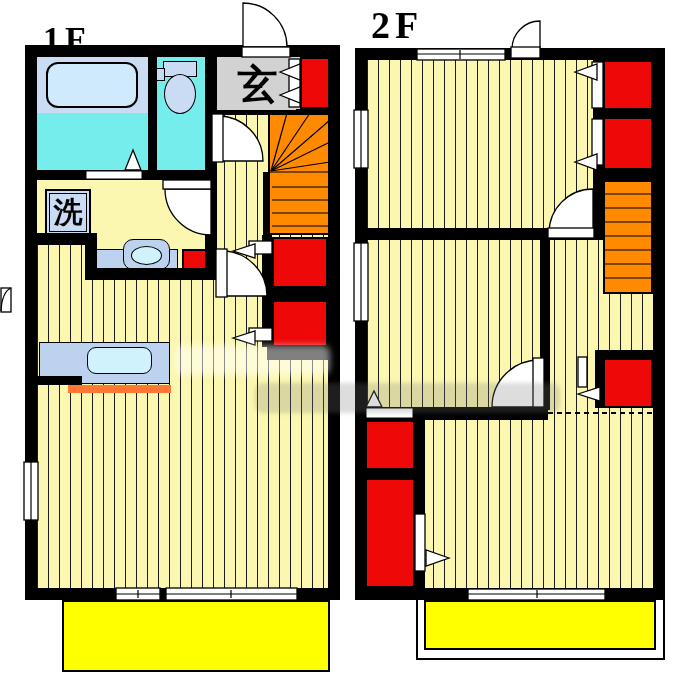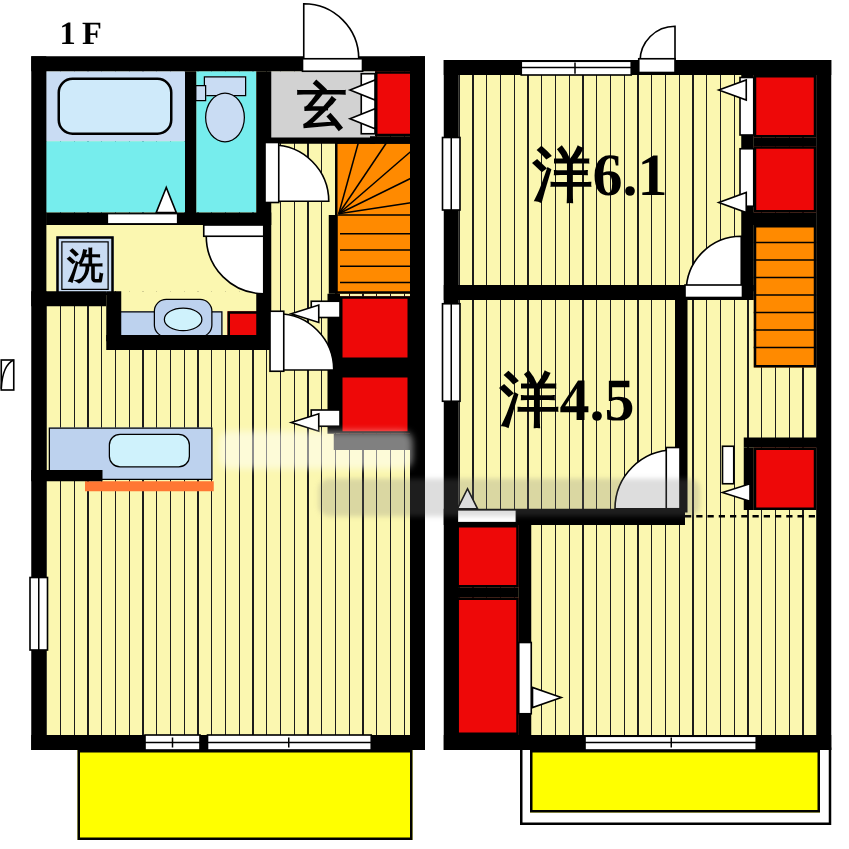--- a/index.html
+++ b/index.html
@@ -193,22 +193,21 @@
       <line x1="603" y1="222" x2="653" y2="222"></line>
       <line x1="603" y1="236" x2="653" y2="236"></line>
       <line x1="603" y1="250" x2="653" y2="250"></line>
       <line x1="603" y1="264" x2="653" y2="264"></line>
       <line x1="603" y1="278" x2="653" y2="278"></line>
     </g>
 
     <line x1="548" y1="413" x2="653" y2="413" stroke="#000" stroke-width="2" stroke-dasharray="5,4"></line>
   </svg>
 
-  <div class="lbl" style="left:30px;top:4px;width:74px;height:46px;font-size:26px;letter-spacing:5px;">1F</div>
+  <div class="lbl" style="left:30px;top:16px;width:74px;height:46px;font-size:34px;letter-spacing:5px;">1F</div>
+  <div class="lbl" style="left:360px;top:2px;width:74px;height:46px;font-size:38px;letter-spacing:5px;">2F</div>
   <div class="lbl" style="left:215px;top:57px;width:85px;height:55px;font-size:40px;">玄</div>
   <div class="lbl" style="left:45px;top:189px;width:46px;height:47px;font-size:29px;">洗</div>
-  <div class="lbl" style="left:367px;top:95px;width:226px;height:90px;font-size:48px;">洋6.1</div>
-  <div class="lbl" style="left:367px;top:275px;width:173px;height:90px;font-size:48px;">洋4.5</div>
 
   <div class="wm" style="left:175px;top:345px;width:155px;height:30px;background:rgba(255,255,255,0.5);filter:blur(3px);"></div>
   <div class="wm" style="left:255px;top:383px;width:305px;height:30px;background:rgba(120,120,120,0.25);filter:blur(2px);"></div>
 
 </div>
 
 </body></html>

